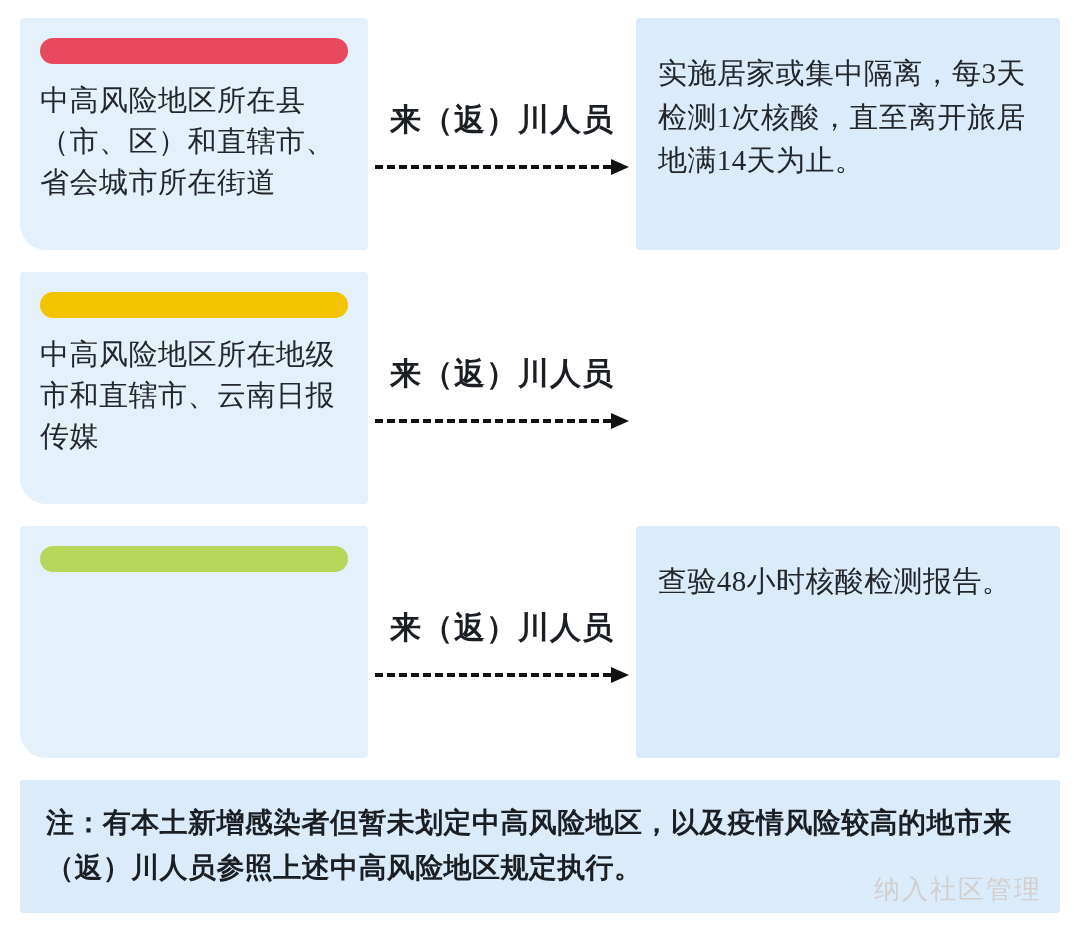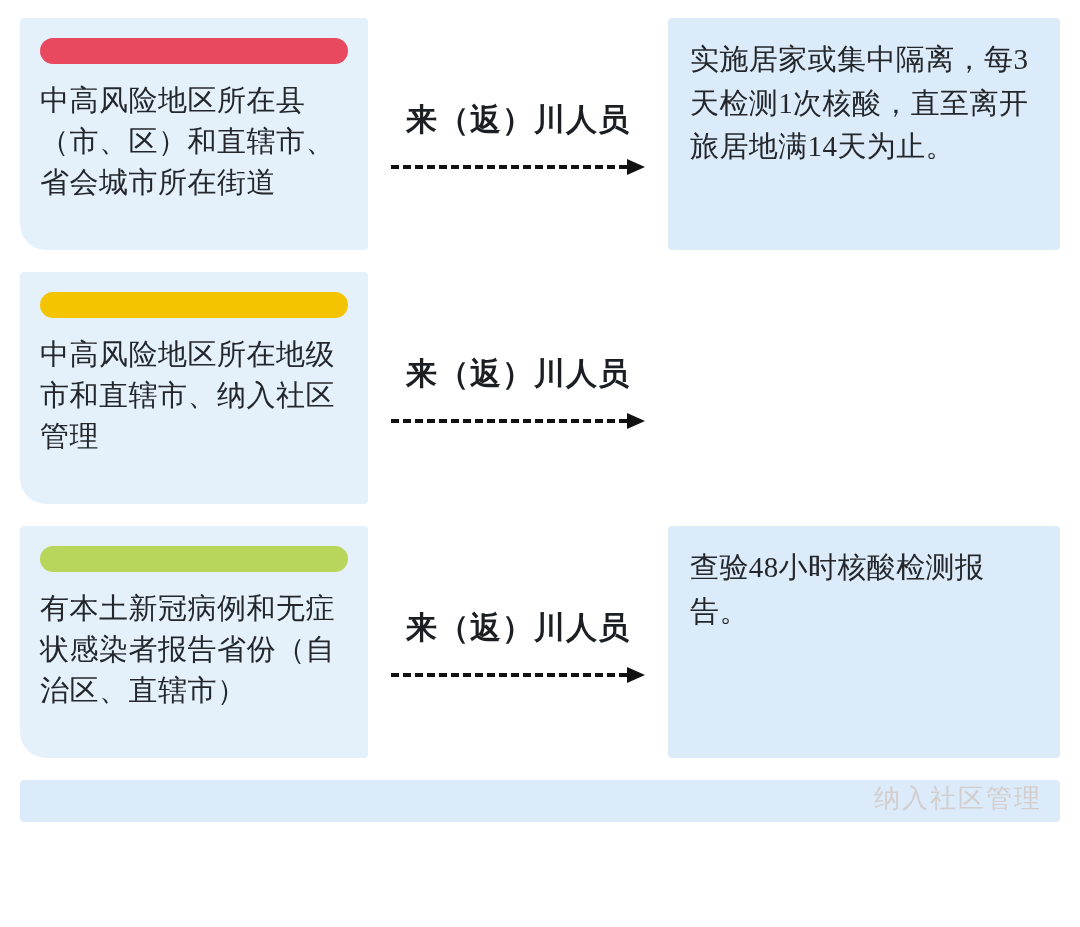--- a/index.html
+++ b/index.html
@@ -52,21 +52,21 @@
   .left-text {
     font-family: "Liberation Serif", serif;
     font-size: 29px;
     line-height: 1.42;
     color: #23272b;
     letter-spacing: 0.5px;
     font-weight: 500;
   }
   
   .middle {
-    width: 300px;
+    width: 268px;
     display: flex;
     flex-direction: column;
     align-items: center;
     justify-content: center;
     padding-top: 4px;
   }
   .mid-label {
     font-family: "Liberation Serif", serif;
     font-size: 31px;
     font-weight: bold;
@@ -97,21 +97,21 @@
     border-top: 8px solid transparent;
     border-bottom: 8px solid transparent;
     border-left: 18px solid #111111;
   }
   
   .right-card {
     flex: 1;
     background: #dcebf9;
     border-radius: 4px;
     box-sizing: border-box;
-    padding: 20px 22px;
+    padding: 34px 22px;
     display: flex;
     align-items: flex-start;
   }
   .right-card.center {
     align-items: flex-start;
   }
   .right-text {
     font-family: "Liberation Serif", serif;
     font-size: 29px;
     line-height: 1.5;
@@ -166,47 +166,47 @@
         </div>
       </div>
       <div class="right-card">
         <div class="right-text">实施居家或集中隔离，每3天检测1次核酸，直至离开旅居地满14天为止。</div>
       </div>
     </div>
 
     <div class="row">
       <div class="left-card">
         <div class="bar" style="background:#f5c400"></div>
-        <div class="left-text">中高风险地区所在地级市和直辖市、纳入社区管理</div>
+        <div class="left-text">中高风险地区所在地级市和直辖市、云南日报传媒</div>
       </div>
       <div class="middle">
         <div class="mid-label">来（返）川人员</div>
         <div class="arrow">
           <div class="line"></div>
           <div class="head"></div>
         </div>
       </div>
     </div>
 
     <div class="row">
       <div class="left-card">
         <div class="bar" style="background:#b9d65c"></div>
-        <div class="left-text">有本土新冠病例和无症状感染者报告省份（自治区、直辖市）</div>
       </div>
       <div class="middle">
         <div class="mid-label">来（返）川人员</div>
         <div class="arrow">
           <div class="line"></div>
           <div class="head"></div>
         </div>
       </div>
       <div class="right-card center">
         <div class="right-text">查验48小时核酸检测报告。</div>
       </div>
     </div>
 
   </div>
 
   <div class="note">
+    <div class="note-text">注：有本土新增感染者但暂未划定中高风险地区，以及疫情风险较高的地市来（返）川人员参照上述中高风险地区规定执行。</div>
     <div class="watermark">纳入社区管理</div>
   </div>
 
 </div>
 
 </body></html>

